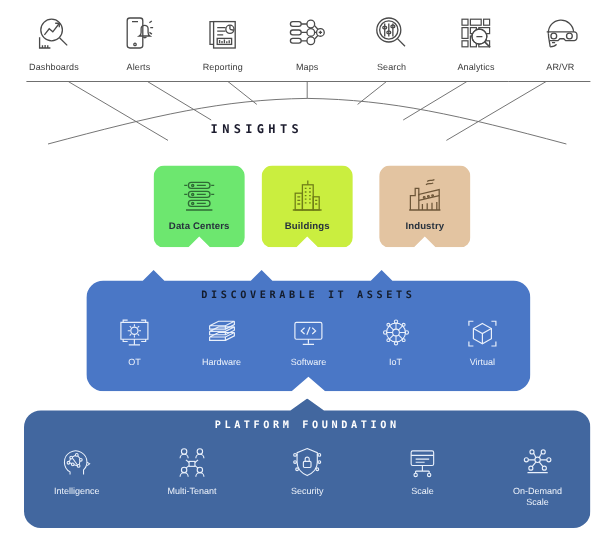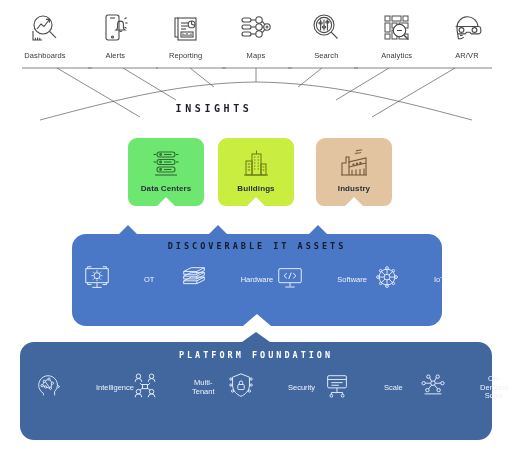--- a/index.html
+++ b/index.html
@@ -63,21 +63,21 @@
   .panel svg.bg{position:absolute;left:0;top:0;}
   .panel-title{
     position:absolute;width:100%;text-align:center;
     font-family:"DejaVu Sans Mono", monospace;
     font-size:8.5px;font-weight:700;letter-spacing:3px;
   }
   .icon-row{
     position:absolute;display:flex;align-items:flex-start;justify-content:space-between;
     box-sizing:border-box;
   }
-  .icon-cell{display:flex;flex-direction:row;align-items:center;width:60px;gap:32px;}
+  .icon-cell{display:flex;flex-direction:column;align-items:center;width:60px;}
   .icon-cell .glyph{width:34px;height:32px;display:flex;align-items:center;justify-content:center;}
   .icon-cell .cap{
     margin-top:4px;font-size:7.5px;color:#eef3fb;text-align:center;line-height:1.15;
     white-space:pre-line;
   }
 
   #assets-panel{left:72px;top:222px;width:370px;height:104px;}
   #assets-panel .panel-title{top:19px;color:#141c2b;}
   #assets-panel .icon-row{left:10px;top:40px;width:350px;}
 
@@ -428,20 +428,34 @@
               <circle cx="25.6" cy="15" r="1.5"></circle>
             <circle cx="9.2" cy="8.2" r="1.3"></circle>
               <circle cx="22.8" cy="21.8" r="1.3"></circle>
             <circle cx="22.8" cy="8.2" r="1.3"></circle>
               <circle cx="9.2" cy="21.8" r="1.3"></circle>
           </svg>
         </div>
         <div class="cap">IoT</div>
       </div>
 
+      <div class="icon-cell">
+        <div class="glyph">
+          <svg width="30" height="30" viewBox="0 0 32 32" fill="none" stroke="#e9f0fb" stroke-width="1.05">
+            <path d="M16 7 L24 11.5 V20.5 L16 25 L8 20.5 V11.5 Z"></path>
+            <path d="M8 11.5 L16 16 L24 11.5"></path>
+              <line x1="16" y1="16" x2="16" y2="25"></line>
+            <polyline points="4,9 4,5 8,5"></polyline>
+              <polyline points="28,9 28,5 24,5"></polyline>
+            <polyline points="4,23 4,27 8,27"></polyline>
+              <polyline points="28,23 28,27 24,27"></polyline>
+          </svg>
+        </div>
+        <div class="cap">Virtual</div>
+      </div>
 
 
     </div>
   </div>
 
   <div class="panel" id="foundation-panel">
     <svg class="bg" width="472" height="108" viewBox="0 0 472 108">
       <path d="M14 10
                H222 L236 0 L250 10
                H458 A14 14 0 0 1 472 24

